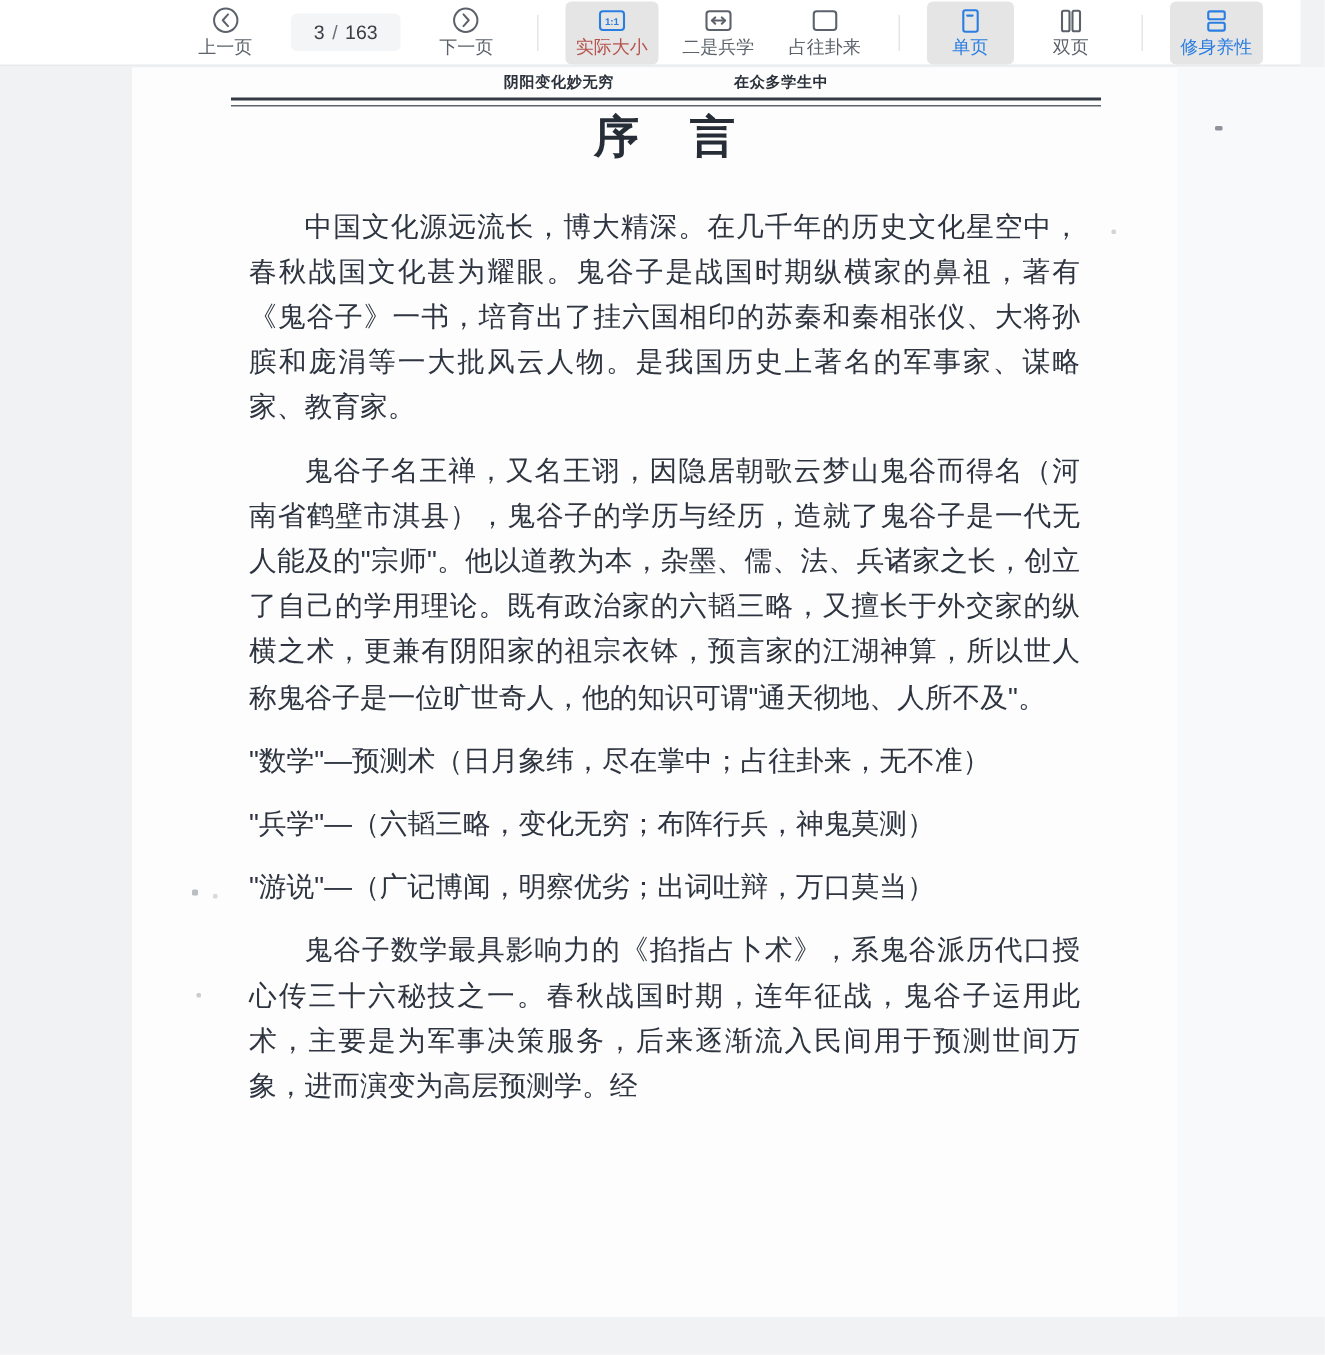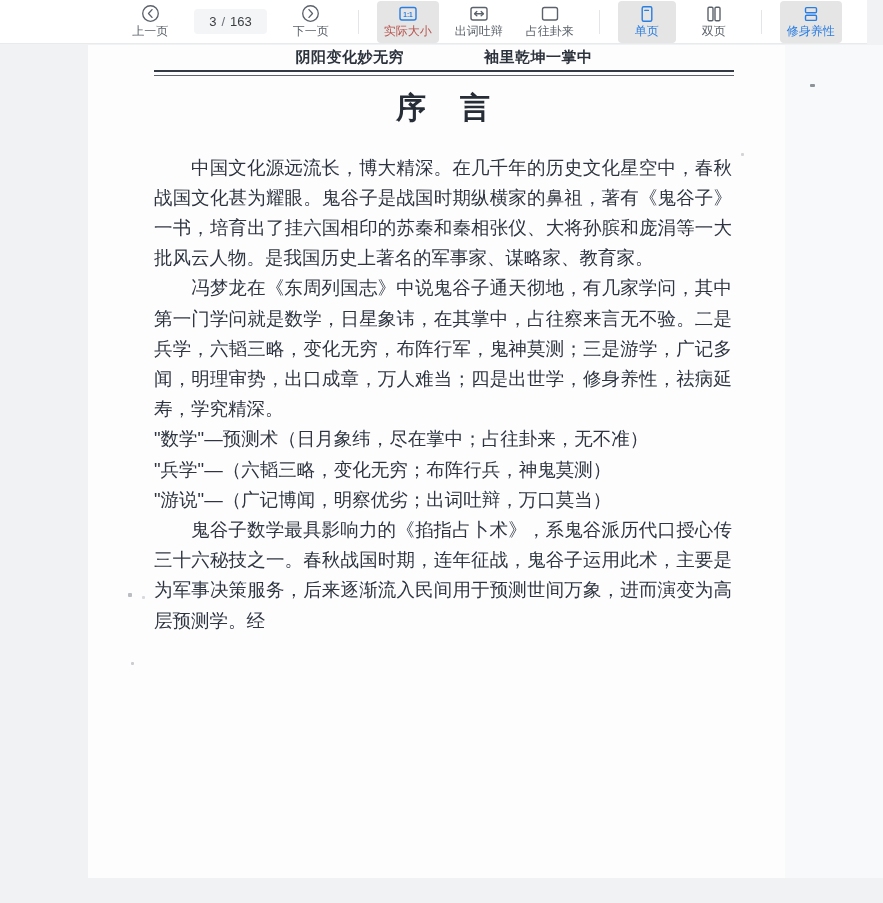--- a/index.html
+++ b/index.html
@@ -38,36 +38,36 @@
   .viewport { position:absolute; top:45px; left:0; right:0; bottom:0; background:#f1f2f4; }
   .page-canvas {
     position:absolute; left:88px; top:0; width:795px; height:833px;
     background:#fdfdfe; overflow:hidden;
   }
   .margin-strip { position:absolute; right:0; top:0; width:98px; height:100%; background:#f7f9fb; }
   .page-inner { position:relative; padding:3px 0 0 66px; }
 
   .header-row {
     display:flex; justify-content:center; gap:80px; width:580px;
-    font-size:15px; font-weight:600; color:#2c323b; letter-spacing:0.5px;
+    font-size:10px; font-weight:600; color:#2c323b; letter-spacing:0.5px;
   }
   .rule {
     margin-top:3px; width:580px; height:2.5px; box-sizing:content-box;
     border-top:2.5px solid #343b44; border-bottom:1.2px solid #5d646d;
   }
   .doc-title {
-    margin-top:12px; width:580px; text-align:center;
+    width:580px; text-align:center;
     font-size:30px; font-weight:700; color:#272d36; letter-spacing:2px;
   }
   .body-text {
     margin-top:24px; width:578px;
     font-size:18.5px; line-height:30.2px; color:#2e3540;
     text-align:justify;
   }
-  .body-text p { margin:0; }
+  .body-text p { margin:12px; }
   .body-text p.indent { text-indent:2em; }
 
   .speck { position:absolute; background:#565c66; border-radius:1px; }
   .s1 { left:722px; top:39px;  width:5px; height:3px; opacity:.65; }
   .s2 { left:653px; top:108px; width:3px; height:3px; opacity:.25; }
   .s3 { left:40px;  top:548px; width:4px; height:4px; opacity:.40; }
   .s4 { left:54px;  top:551px; width:3px; height:3px; opacity:.22; }
   .s5 { left:43px;  top:617px; width:3px; height:3px; opacity:.30; }
 </style>
 </head>
@@ -107,21 +107,21 @@
     <span class="lbl">实际大小</span>
   </div>
 
   <div class="tb-btn">
     <svg class="icon" width="20" height="18" viewBox="0 0 20 18">
       <rect x="2" y="2.5" width="16" height="12.5" rx="2"></rect>
       <line x1="6" y1="8.7" x2="14" y2="8.7"></line>
       <polyline points="7.8,6.6 5.6,8.7 7.8,10.8"></polyline>
       <polyline points="12.2,6.6 14.4,8.7 12.2,10.8"></polyline>
     </svg>
-    <span class="lbl">出词吐辩</span>
+    <span class="lbl">二是兵学</span>
   </div>
 
   <div class="tb-btn">
     <svg class="icon" width="20" height="18" viewBox="0 0 20 18">
       <rect x="2.5" y="2.5" width="15" height="12.5" rx="2"></rect>
     </svg>
     <span class="lbl">占往卦来</span>
   </div>
 
   <div class="vdiv"></div>
@@ -160,29 +160,29 @@
 
     <div class="speck s1"></div>
     <div class="speck s2"></div>
     <div class="speck s3"></div>
     <div class="speck s4"></div>
     <div class="speck s5"></div>
 
     <div class="page-inner">
       <div class="header-row">
         <span>阴阳变化妙无穷</span>
-        <span>袖里乾坤一掌中</span>
+        <span>在众多学生中</span>
       </div>
       <div class="rule"></div>
 
       <div class="doc-title">序　言</div>
 
       <div class="body-text">
         <p class="indent">中国文化源远流长，博大精深。在几千年的历史文化星空中，春秋战国文化甚为耀眼。鬼谷子是战国时期纵横家的鼻祖，著有《鬼谷子》一书，培育出了挂六国相印的苏秦和秦相张仪、大将孙膑和庞涓等一大批风云人物。是我国历史上著名的军事家、谋略家、教育家。</p>
-        <p class="indent">冯梦龙在《东周列国志》中说鬼谷子通天彻地，有几家学问，其中第一门学问就是数学，日星象讳，在其掌中，占往察来言无不验。二是兵学，六韬三略，变化无穷，布阵行军，鬼神莫测；三是游学，广记多闻，明理审势，出口成章，万人难当；四是出世学，修身养性，祛病延寿，学究精深。</p>
+        <p class="indent">鬼谷子名王禅，又名王诩，因隐居朝歌云梦山鬼谷而得名（河南省鹤壁市淇县），鬼谷子的学历与经历，造就了鬼谷子是一代无人能及的"宗师"。他以道教为本，杂墨、儒、法、兵诸家之长，创立了自己的学用理论。既有政治家的六韬三略，又擅长于外交家的纵横之术，更兼有阴阳家的祖宗衣钵，预言家的江湖神算，所以世人称鬼谷子是一位旷世奇人，他的知识可谓"通天彻地、人所不及"。</p>
         <p>"数学"—预测术（日月象纬，尽在掌中；占往卦来，无不准）</p>
         <p>"兵学"—（六韬三略，变化无穷；布阵行兵，神鬼莫测）</p>
         <p>"游说"—（广记博闻，明察优劣；出词吐辩，万口莫当）</p>
         <p class="indent">鬼谷子数学最具影响力的《掐指占卜术》，系鬼谷派历代口授心传三十六秘技之一。春秋战国时期，连年征战，鬼谷子运用此术，主要是为军事决策服务，后来逐渐流入民间用于预测世间万象，进而演变为高层预测学。经</p>
       </div>
     </div>
   </div>
 </div>
 
 </body></html>

